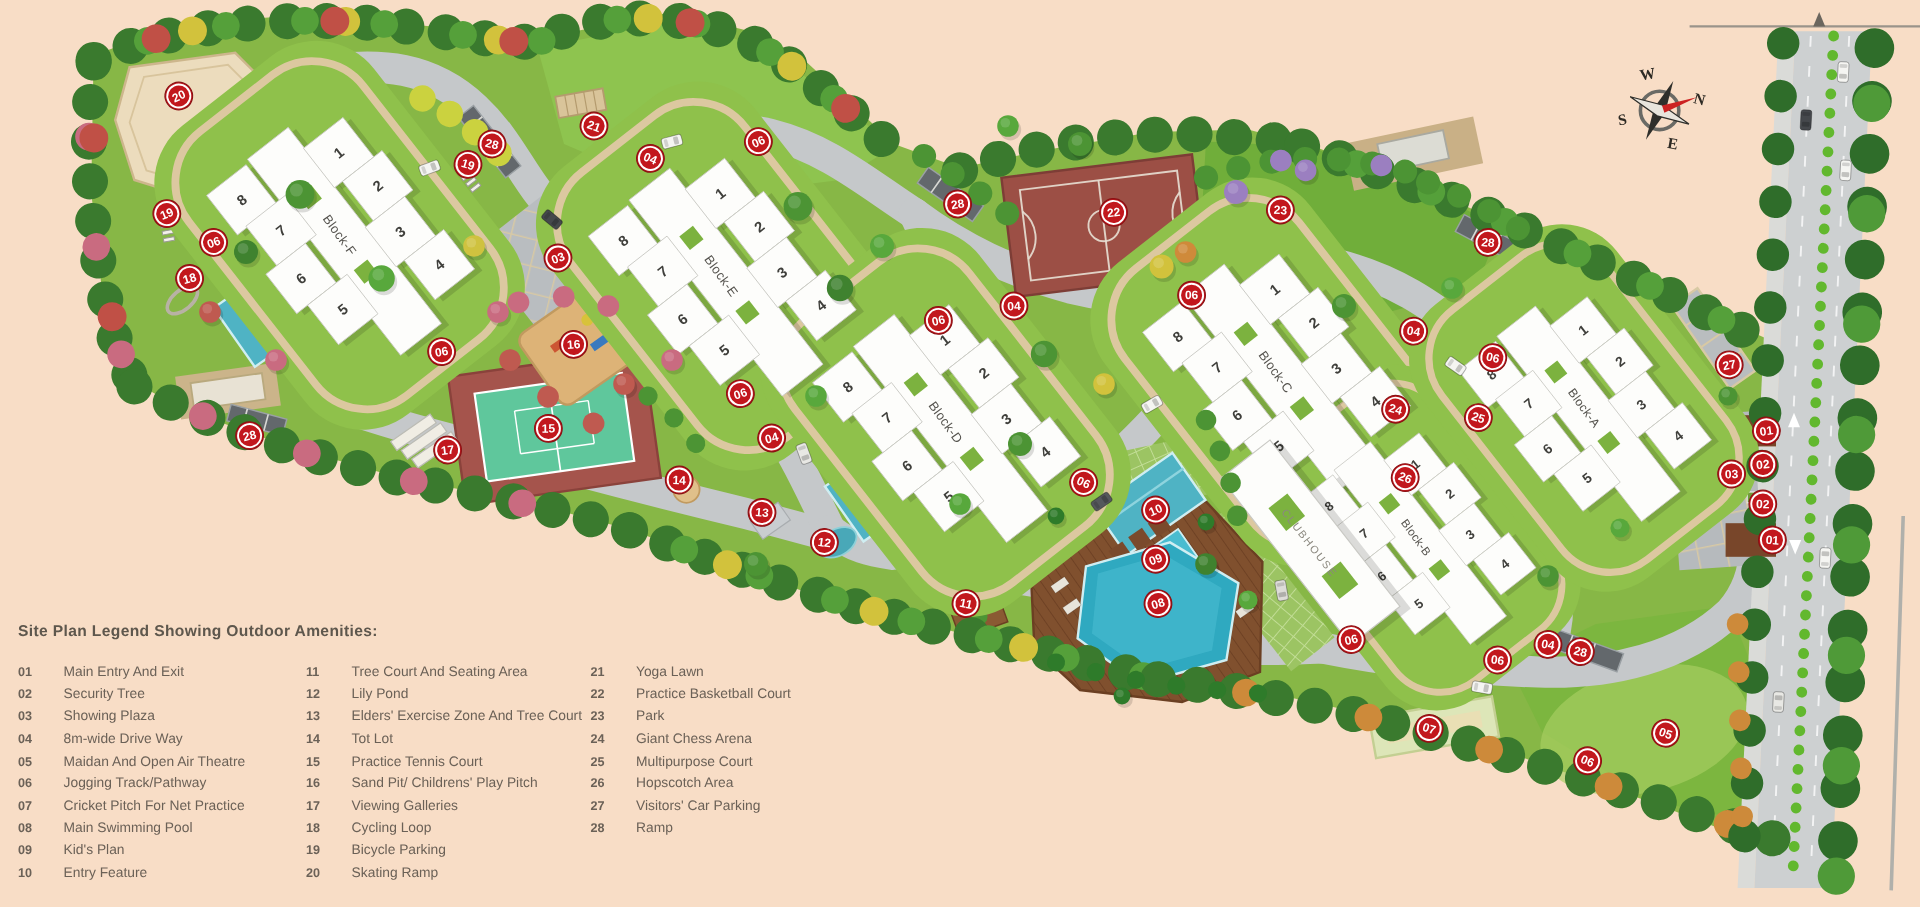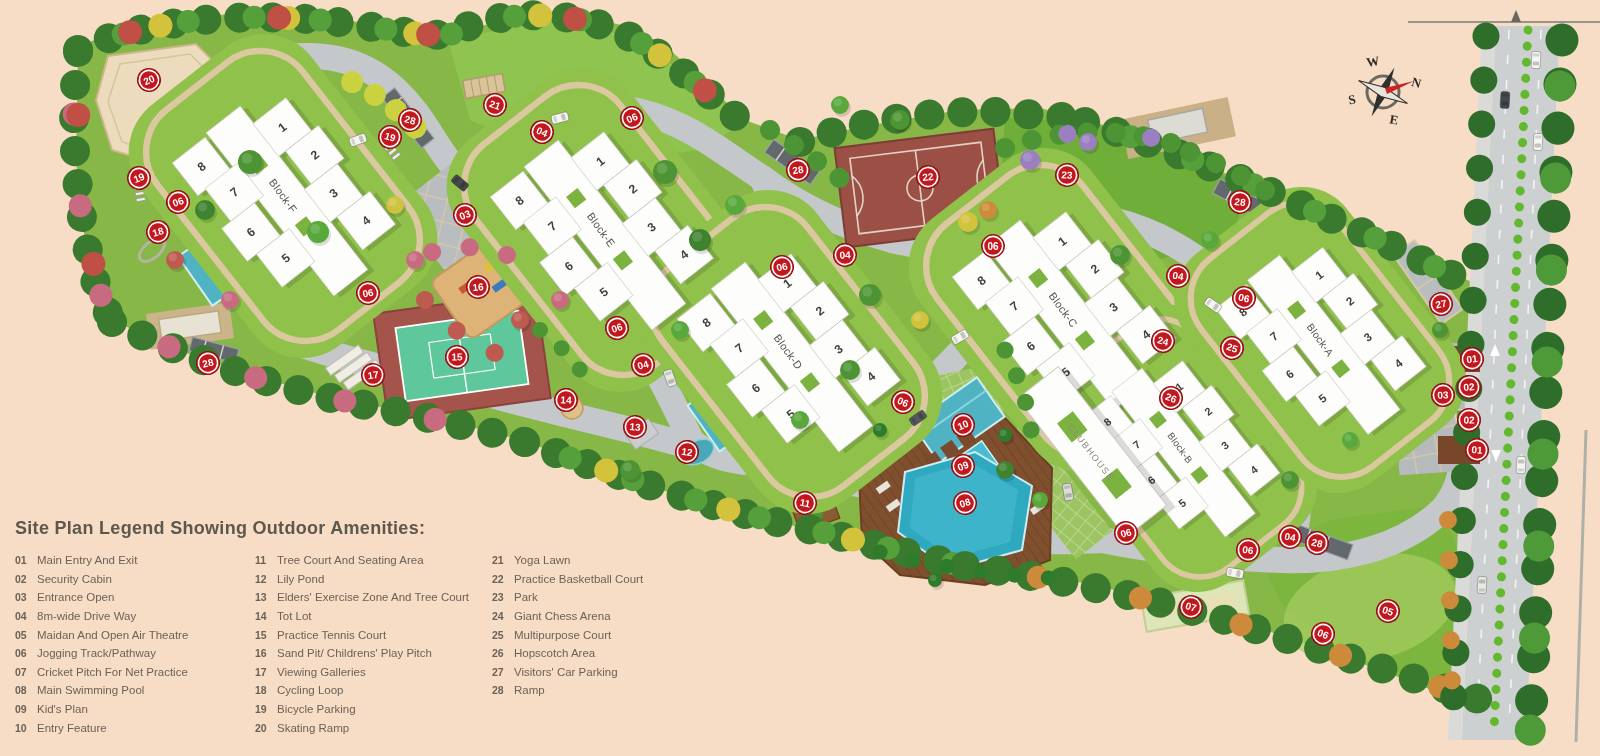--- a/index.html
+++ b/index.html
@@ -17,26 +17,26 @@
   .troad{stroke:#2f6d2a;stroke-width:27;stroke-dasharray:0.1 44;}
   .troad2{stroke:#4f9a38;stroke-width:31;stroke-dasharray:0.1 92;stroke-dashoffset:46;}
   .tshrub{stroke:#62b82e;stroke-width:9;stroke-dasharray:0.1 16;}
   .tsmall{stroke:#4c9434;stroke-width:20;stroke-dasharray:0.1 28;}
   .tpurp{stroke:#9b7fc0;stroke-width:18;stroke-dasharray:0.1 84;stroke-dashoffset:20;}
   .road{fill:none;stroke:#c5c8ca;stroke-width:26;stroke-linecap:round;stroke-linejoin:round;}
   .lane{fill:none;stroke:#ffffff;stroke-width:1.6;stroke-dasharray:9 16;opacity:.75;}
   .courtline{fill:none;stroke:#e8e0d4;stroke-width:1.6;opacity:.9;}
   
   .legend{position:absolute;left:0;top:0;width:760px;color:#6b6157;}
-  .legend-title{position:absolute;left:15px;top:518px;font-size:18px;font-weight:bold;
+  .legend-title{position:absolute;left:15px;top:518px;font-size:13px;font-weight:bold;
                 color:#5e574d;letter-spacing:.3px;}
   .lcol{position:absolute;top:551px;}
   .li{height:18.6px;font-size:11.5px;display:flex;align-items:center;}
   .li .n{display:inline-block;width:22px;color:#6b6157;font-weight:bold;font-size:10.5px;}
-  .li .t{color:#6b6157;}
+  .li .t{color:#6b6157;margin-left:16px;}
   .mknum{fill:#ffffff;font-size:10px;font-weight:bold;text-anchor:middle;
          font-family:"Liberation Sans",sans-serif;}
   .wing{fill:#3f3f3b;font-size:17px;font-weight:bold;text-anchor:middle;
         font-family:"Liberation Sans",sans-serif;}
   .blocklabel{fill:#55534e;font-size:15px;text-anchor:middle;letter-spacing:.5px;
         font-family:"Liberation Sans",sans-serif;}
   .compassletter{fill:#2e2a24;font-size:13px;font-weight:bold;text-anchor:middle;
         font-family:"Liberation Serif",serif;}
   .chlabel{fill:#8b887f;font-size:9px;letter-spacing:1.5px;text-anchor:middle;
         font-family:"Liberation Sans",sans-serif;}
@@ -1078,25 +1078,25 @@
 
 <div class="legend">
   <div class="legend-title">Site Plan Legend Showing Outdoor Amenities:</div>
   <div class="lcol" id="lcol0" style="left:15px">
         <div class="li">
           <span class="n">01</span>
           <span class="t">Main Entry And Exit</span>
         </div>
         <div class="li">
           <span class="n">02</span>
-          <span class="t">Security Cabin</span>
+          <span class="t">Security Tree</span>
         </div>
         <div class="li">
           <span class="n">03</span>
-          <span class="t">Entrance Open</span>
+          <span class="t">Showing Plaza</span>
         </div>
         <div class="li">
           <span class="n">04</span>
           <span class="t">8m-wide Drive Way</span>
         </div>
         <div class="li">
           <span class="n">05</span>
           <span class="t">Maidan And Open Air Theatre</span>
         </div>
         <div class="li">

